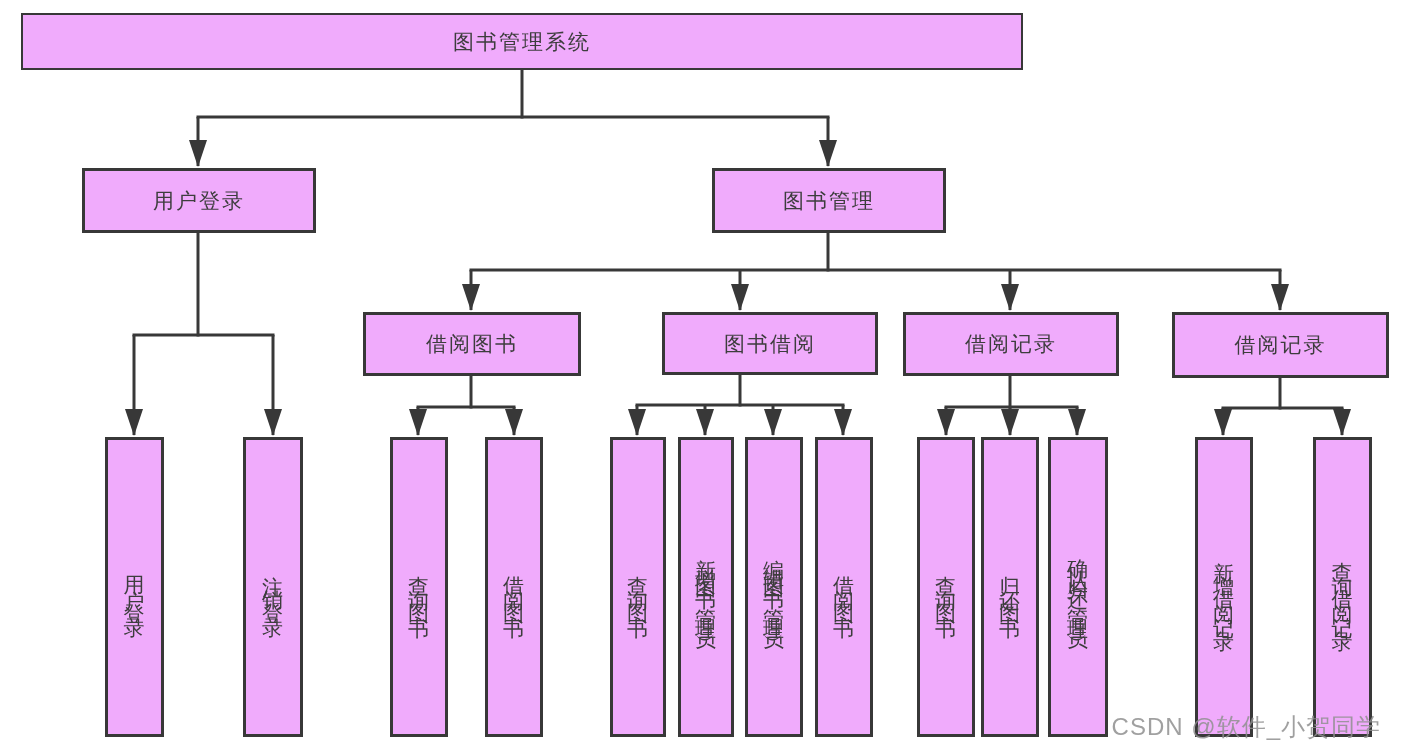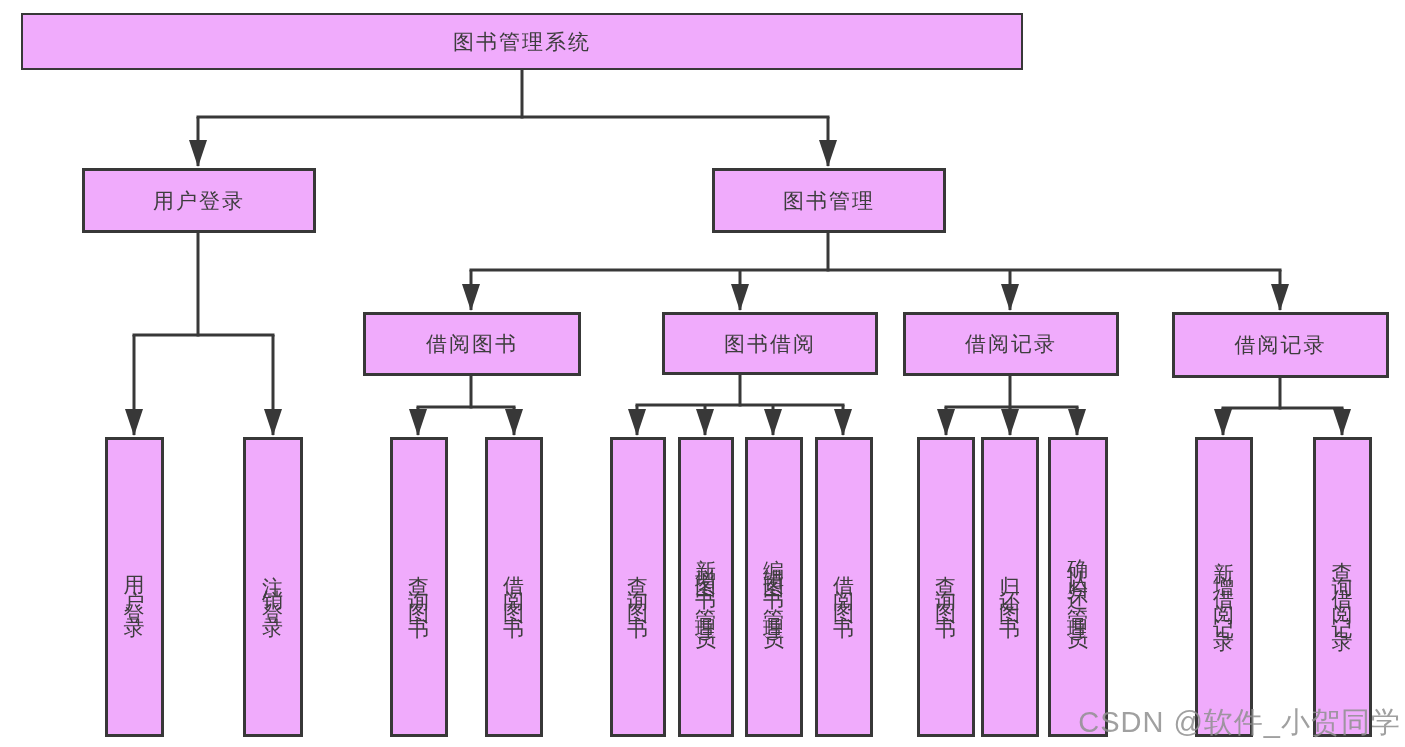--- a/index.html
+++ b/index.html
@@ -36,21 +36,21 @@
   #n-c1{left:610px; top:437px;width:56px;height:300px;}
   #n-c2{left:678px; top:437px;width:56px;height:300px;}
   #n-c3{left:745px; top:437px;width:58px;height:300px;}
   #n-c4{left:815px; top:437px;width:58px;height:300px;}
   #n-d1{left:917px; top:437px;width:58px;height:300px;}
   #n-d2{left:981px; top:437px;width:58px;height:300px;}
   #n-d3{left:1048px;top:437px;width:60px;height:300px;}
   #n-e1{left:1195px;top:437px;width:58px;height:300px;}
   #n-e2{left:1313px;top:437px;width:59px;height:300px;}
   #watermark{
-    position:absolute;right:4px;bottom:4px;font-size:29px;color:rgba(143,143,143,0.85);
+    position:absolute;right:24px;bottom:4px;font-size:24px;color:rgba(143,143,143,0.85);
     letter-spacing:1px;white-space:nowrap;
   }
 </style>
 </head>
 <body>
 
 <div id="canvas">
 
   <svg id="wires" viewBox="0 0 1405 747" xmlns="http://www.w3.org/2000/svg">
     <defs>

